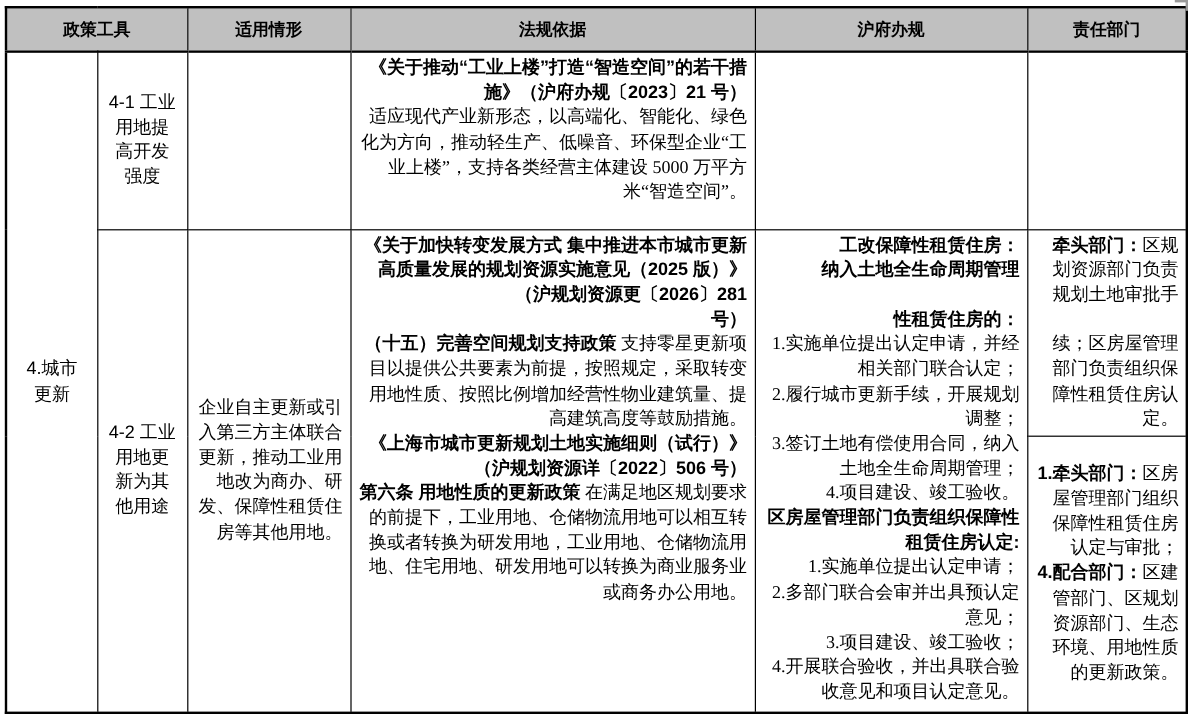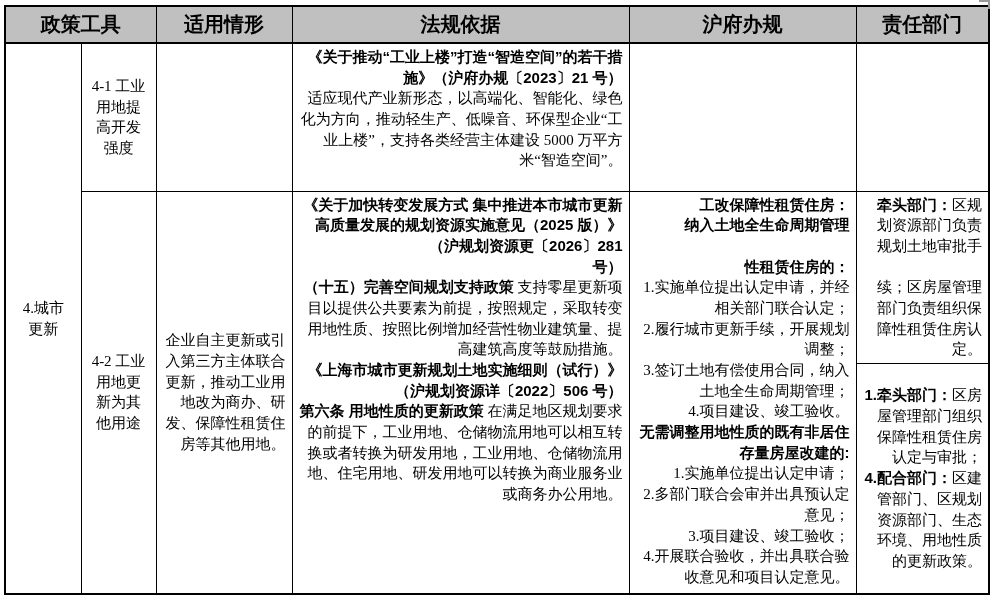--- a/index.html
+++ b/index.html
@@ -24,30 +24,30 @@
     font-size: 15px;
     line-height: 1.38;
     vertical-align: top;
     overflow: hidden;
     text-align: right;
   }
   thead th {
     background: #c0c0c0;
     font-family: "Liberation Sans", sans-serif;
     font-weight: 700;
-    font-size: 20px;
+    font-size: 14px;
     text-align: center;
     vertical-align: middle;
     height: 37px;
     border-bottom: 2px solid #000000;
   }
   td.center {
     text-align: center;
     vertical-align: middle;
-    font-family: Liberation Serif, serif;
+    font-family: Liberation Sans, sans-serif;
     white-space: pre-line;
   }
   td.mid { vertical-align: middle; }
   .pre { white-space: pre-line; }
   .b {
     font-family: "Liberation Sans", sans-serif;
     font-weight: 700;
   }
   tr.row-41 > td { height: 148px; }
   td.h-top { height: 168px; }
@@ -112,21 +112,21 @@
         </td>
         <td rowspan="2">
           <div class="b pre">工改保障性租赁住房：
 纳入土地全生命周期管理
 
 性租赁住房的：</div>
           <div class="pre">1.实施单位提出认定申请，并经相关部门联合认定；
 2.履行城市更新手续，开展规划调整；
 3.签订土地有偿使用合同，纳入土地全生命周期管理；
 4.项目建设、竣工验收。</div>
-          <div class="b">无需调整用地性质的既有非居住存量房屋改建的:</div>
+          <div class="b">区房屋管理部门负责组织保障性租赁住房认定:</div>
           <div class="pre">1.实施单位提出认定申请；
 2.多部门联合会审并出具预认定意见；
 3.项目建设、竣工验收；
 4.开展联合验收，并出具联合验收意见和项目认定意见。</div>
         </td>
         <td class="h-top">
           <div><span class="b">牵头部门：</span><span class="pre">区规划资源部门负责规划土地审批手
 
 续；区房屋管理部门负责组织保障性租赁住房认定。</span></div>
         </td>

